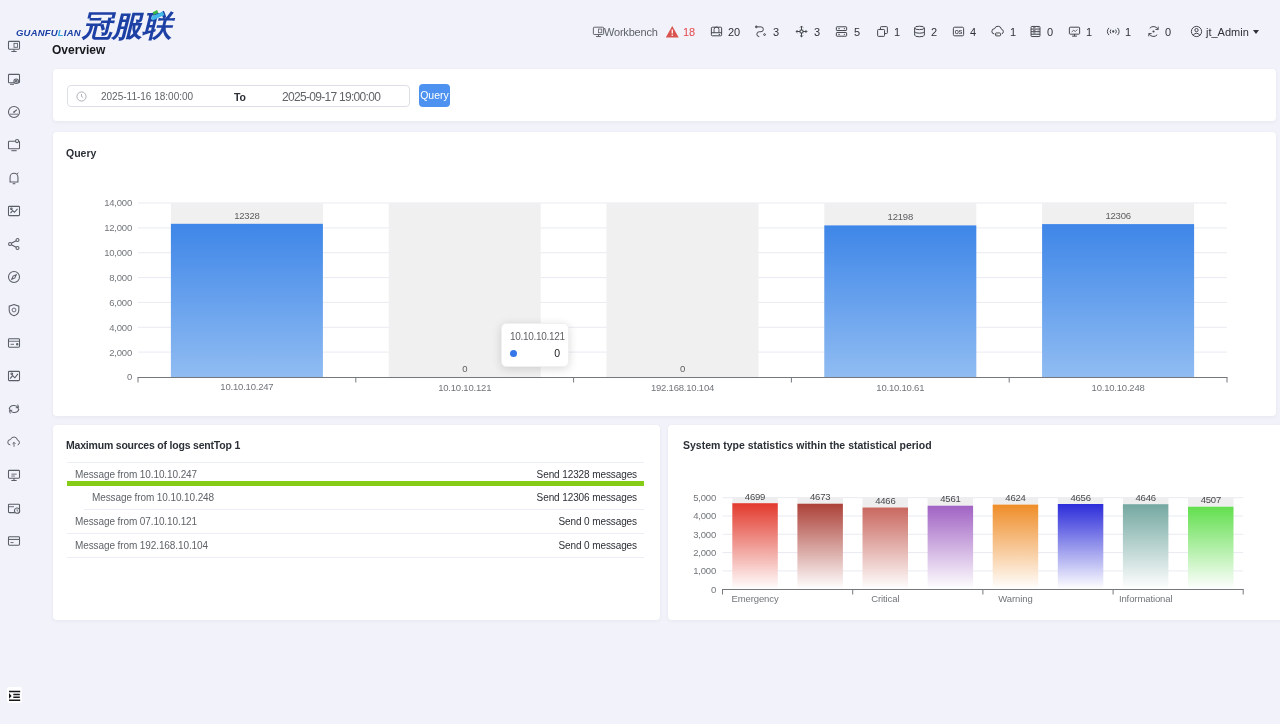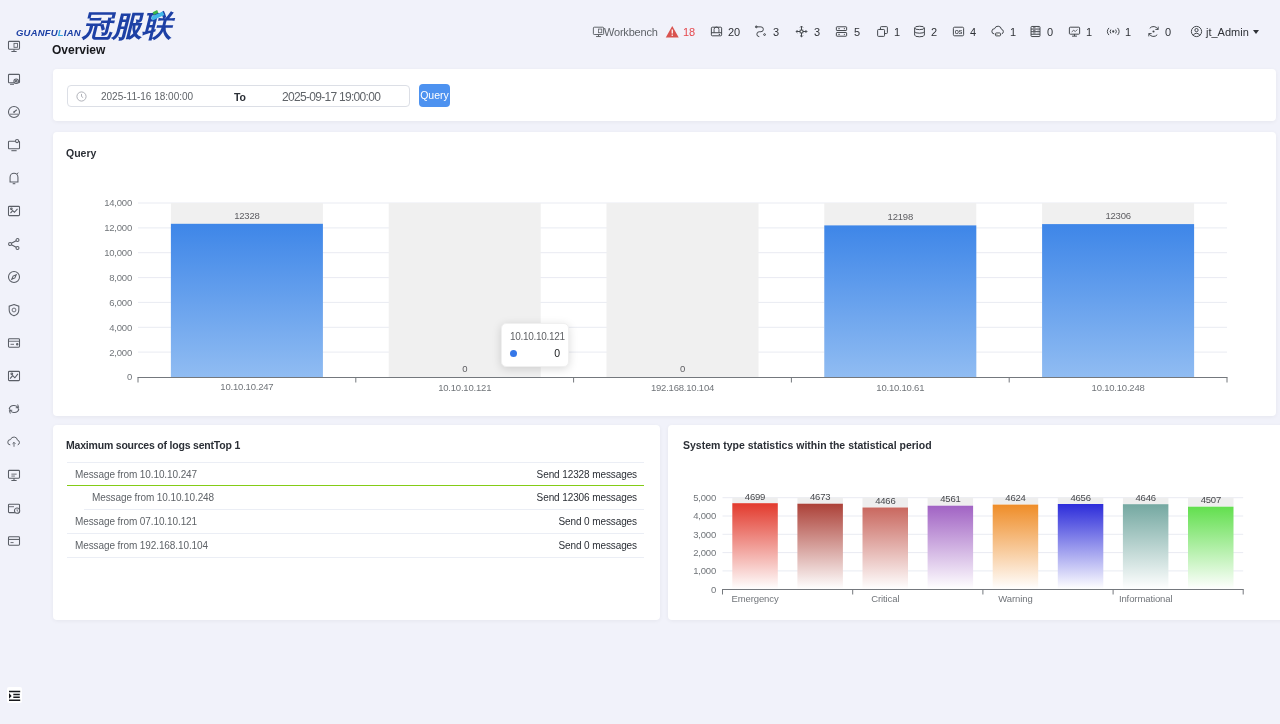--- a/index.html
+++ b/index.html
@@ -310,21 +310,21 @@
     <div style="margin-top:6px; height:12px;">
       <span class="abs" style="left:8px; top:26px; width:7px; height:7px; border-radius:50%; background:#3577e8;"></span>
       <span class="abs" style="right:8px; top:23px; font-size:10.5px; color:#17191c; font-weight:500;">0</span>
     </div>
   </div>
 </div>
 
 <div class="card" style="left:53px; top:425px; width:607px; height:195px;">
   <div class="abs" style="left:13px; top:14px; font-size:10.5px; font-weight:bold; color:#2b2f36; letter-spacing:-0.2px;">Maximum sources of logs sentTop 1</div>
   <div id="toptable" class="abs" style="left:14px; top:37px; width:577px; font-size:10px; letter-spacing:-0.1px;">
-    <div style="height:24px; border-top:1px solid #ebeef5; border-bottom:1px solid #84cc16; position:relative;">
+    <div style="height:24px; border-top:1px solid #ebeef5; border-bottom:5px solid #84cc16; position:relative;">
       <span class="abs" style="left:8px; top:6px; color:#5f6368;">Message from 10.10.10.247</span>
       <span class="abs" style="right:7px; top:6px; color:#2b2f36;">Send 12328 messages</span>
     </div>
     <div style="height:24px; border-bottom:1px solid #ebeef5; position:relative;margin-left:17px;">
       <span class="abs" style="left:8px; top:6px; color:#5f6368;">Message from 10.10.10.248</span>
       <span class="abs" style="right:7px; top:6px; color:#2b2f36;">Send 12306 messages</span>
     </div>
     <div style="height:24px; border-bottom:1px solid #ebeef5; position:relative;">
       <span class="abs" style="left:8px; top:6px; color:#5f6368;">Message from 07.10.10.121</span>
       <span class="abs" style="right:7px; top:6px; color:#2b2f36;">Send 0 messages</span>

